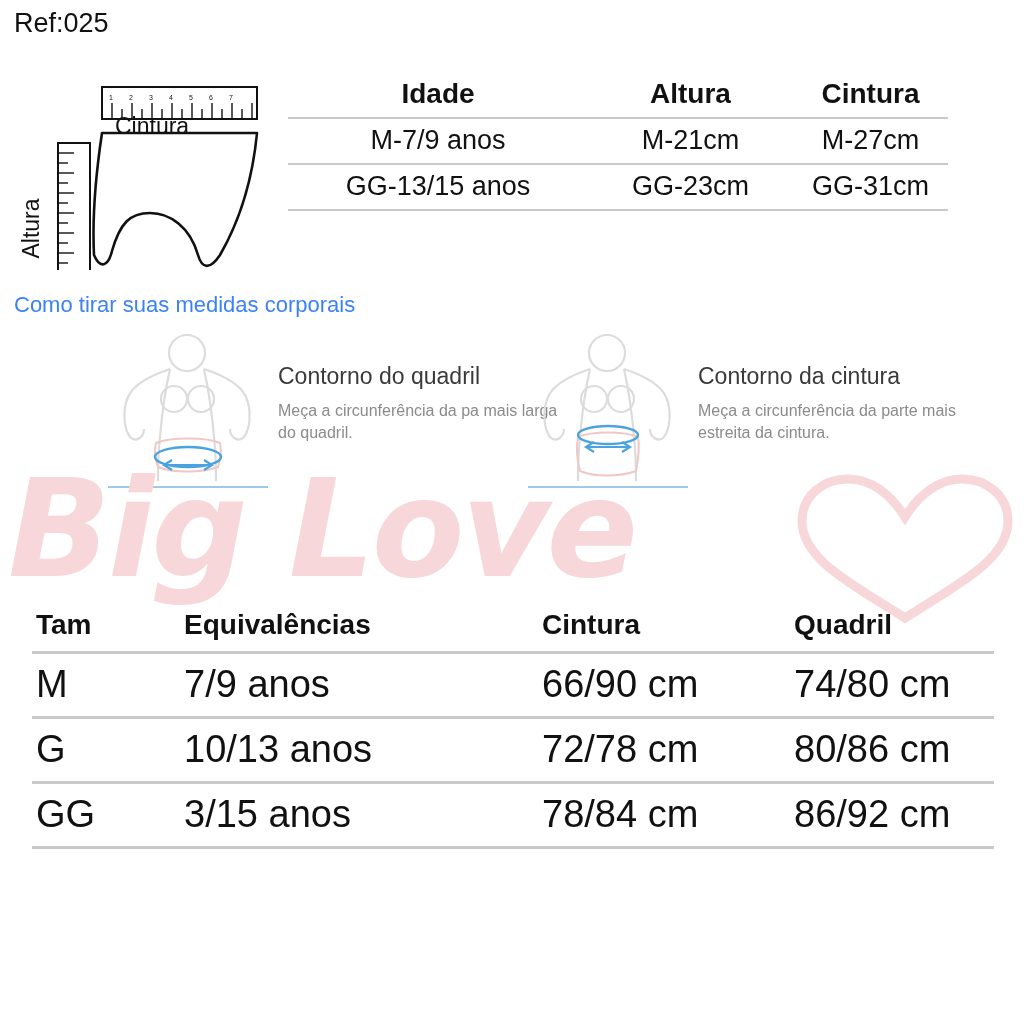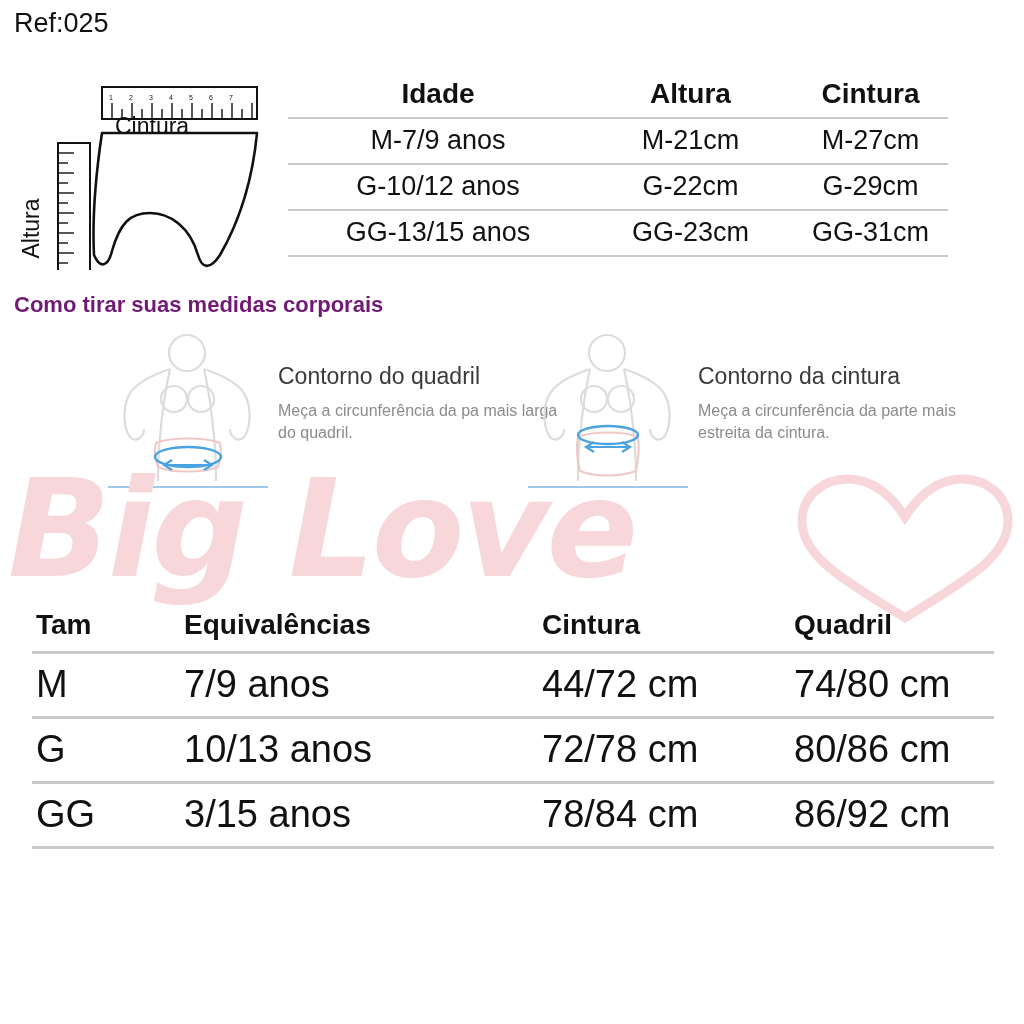--- a/index.html
+++ b/index.html
@@ -68,22 +68,22 @@
   .top-table th { font-weight: bold; font-size: 28px; }
   .top-table col.c1 { width: 300px; }
   .top-table col.c2 { width: 205px; }
   .top-table col.c3 { width: 155px; }
 
   
   .section-title {
     position: absolute;
     left: 14px; top: 292px;
     font-size: 22px;
-    font-weight: bold;
-    color: #701a75;
+    font-weight: normal;
+    color: #3b82f6;
   }
 
   
   .howto {
     position: absolute;
     left: 0; top: 325px;
     width: 912px; height: 190px;
   }
   .howto-item { position: absolute; top: 0; }
   .howto-item.left { left: 100px; }
@@ -229,25 +229,20 @@
         <th>Cintura</th>
       </tr>
     </thead>
     <tbody>
       <tr>
         <td>M-7/9 anos</td>
         <td>M-21cm</td>
         <td>M-27cm</td>
       </tr>
       <tr>
-        <td>G-10/12 anos</td>
-        <td>G-22cm</td>
-        <td>G-29cm</td>
-      </tr>
-      <tr>
         <td>GG-13/15 anos</td>
         <td>GG-23cm</td>
         <td>GG-31cm</td>
       </tr>
     </tbody>
   </table>
 
   <div class="section-title">Como tirar suas medidas corporais</div>
 
   <div class="howto">
@@ -324,21 +319,21 @@
         <th>Tam</th>
         <th>Equivalências</th>
         <th>Cintura</th>
         <th>Quadril</th>
       </tr>
     </thead>
     <tbody>
       <tr>
         <td>M</td>
         <td>7/9 anos</td>
-        <td>44/72 cm</td>
+        <td>66/90 cm</td>
         <td>74/80 cm</td>
       </tr>
       <tr>
         <td>G</td>
         <td>10/13 anos</td>
         <td>72/78 cm</td>
         <td>80/86 cm</td>
       </tr>
       <tr>
         <td>GG</td>

